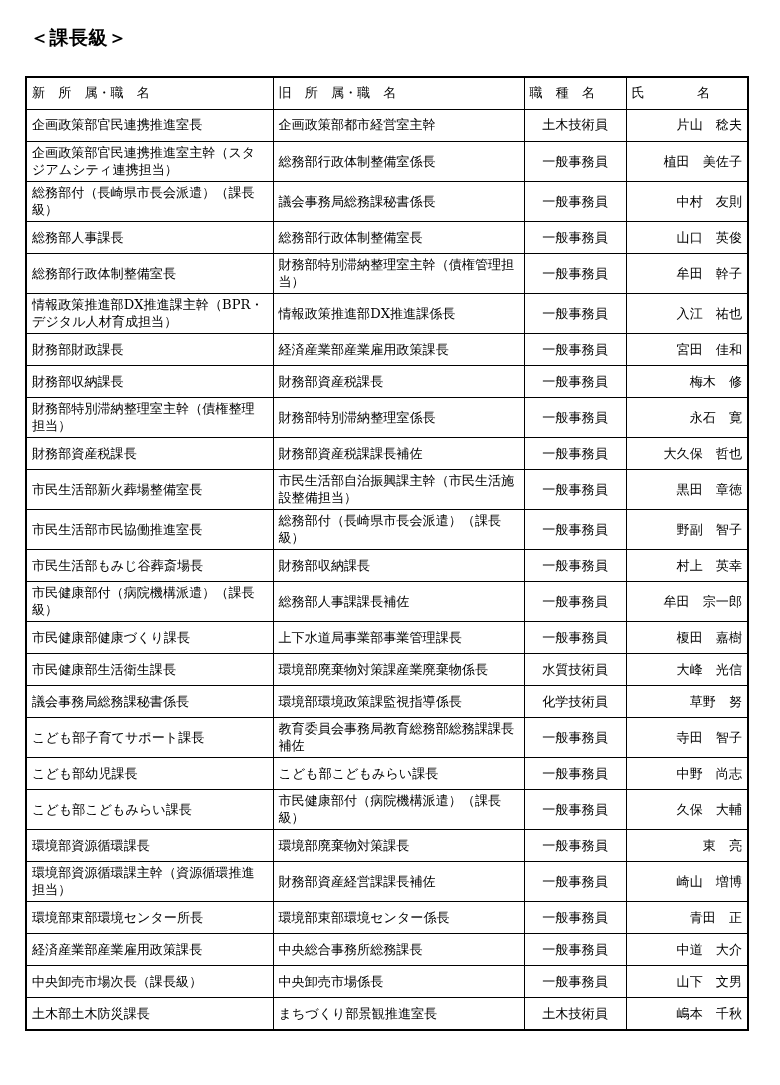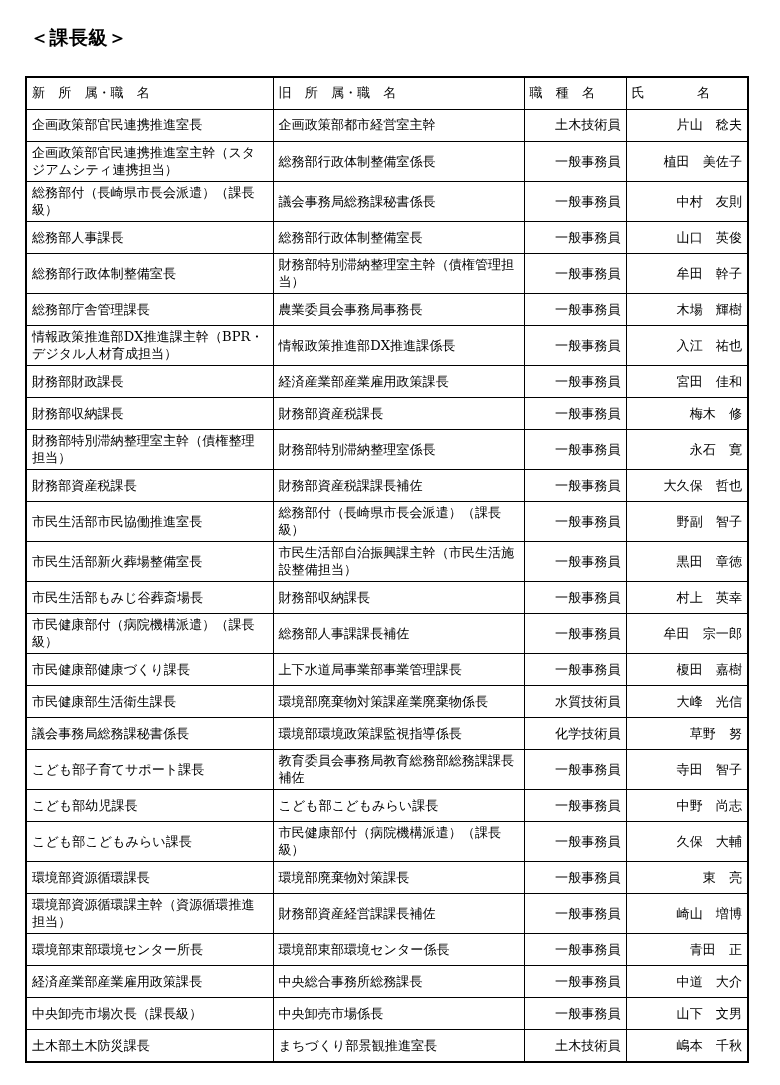--- a/index.html
+++ b/index.html
@@ -66,21 +66,21 @@
   .col-new   { width: 247px; }
   .col-old   { width: 251px; }
   .col-type  { width: 102px; }
   .col-name  { width: 122px; }
 
   tbody td.c-new, tbody td.c-old {
     height: 26px;
     margin-top: 36px;
   }
   tbody td.c-type {
-    text-align: right;
+    text-align: center;
     white-space: nowrap;
   }
   tbody td.c-name {
     text-align: right;
     white-space: nowrap;
   }
   tbody tr td { padding-top: 3px; padding-bottom: 3px; }
 </style>
 </head>
 <body>
@@ -129,26 +129,20 @@
           <td class="c-type">一般事務員</td>
           <td class="c-name">山口　英俊</td>
         </tr>
         <tr>
           <td class="c-new">総務部行政体制整備室長</td>
           <td class="c-old">財務部特別滞納整理室主幹（債権管理担当）</td>
           <td class="c-type">一般事務員</td>
           <td class="c-name">牟田　幹子</td>
         </tr>
         <tr>
-          <td class="c-new">総務部庁舎管理課長</td>
-          <td class="c-old">農業委員会事務局事務長</td>
-          <td class="c-type">一般事務員</td>
-          <td class="c-name">木場　輝樹</td>
-        </tr>
-        <tr>
           <td class="c-new">情報政策推進部DX推進課主幹（BPR・デジタル人材育成担当）</td>
           <td class="c-old">情報政策推進部DX推進課係長</td>
           <td class="c-type">一般事務員</td>
           <td class="c-name">入江　祐也</td>
         </tr>
         <tr>
           <td class="c-new">財務部財政課長</td>
           <td class="c-old">経済産業部産業雇用政策課長</td>
           <td class="c-type">一般事務員</td>
           <td class="c-name">宮田　佳和</td>
@@ -165,30 +159,30 @@
           <td class="c-type">一般事務員</td>
           <td class="c-name">永石　寛</td>
         </tr>
         <tr>
           <td class="c-new">財務部資産税課長</td>
           <td class="c-old">財務部資産税課課長補佐</td>
           <td class="c-type">一般事務員</td>
           <td class="c-name">大久保　哲也</td>
         </tr>
         <tr>
+          <td class="c-new">市民生活部新火葬場整備室長</td>
+          <td class="c-old">市民生活部自治振興課主幹（市民生活施設整備担当）</td>
+          <td class="c-type">一般事務員</td>
+          <td class="c-name">黒田　章徳</td>
+        </tr>
+        <tr>
           <td class="c-new">市民生活部市民協働推進室長</td>
           <td class="c-old">総務部付（長崎県市長会派遣）（課長級）</td>
           <td class="c-type">一般事務員</td>
           <td class="c-name">野副　智子</td>
-        </tr>
-        <tr>
-          <td class="c-new">市民生活部新火葬場整備室長</td>
-          <td class="c-old">市民生活部自治振興課主幹（市民生活施設整備担当）</td>
-          <td class="c-type">一般事務員</td>
-          <td class="c-name">黒田　章徳</td>
         </tr>
         <tr>
           <td class="c-new">市民生活部もみじ谷葬斎場長</td>
           <td class="c-old">財務部収納課長</td>
           <td class="c-type">一般事務員</td>
           <td class="c-name">村上　英幸</td>
         </tr>
         <tr>
           <td class="c-new">市民健康部付（病院機構派遣）（課長級）</td>
           <td class="c-old">総務部人事課課長補佐</td>

